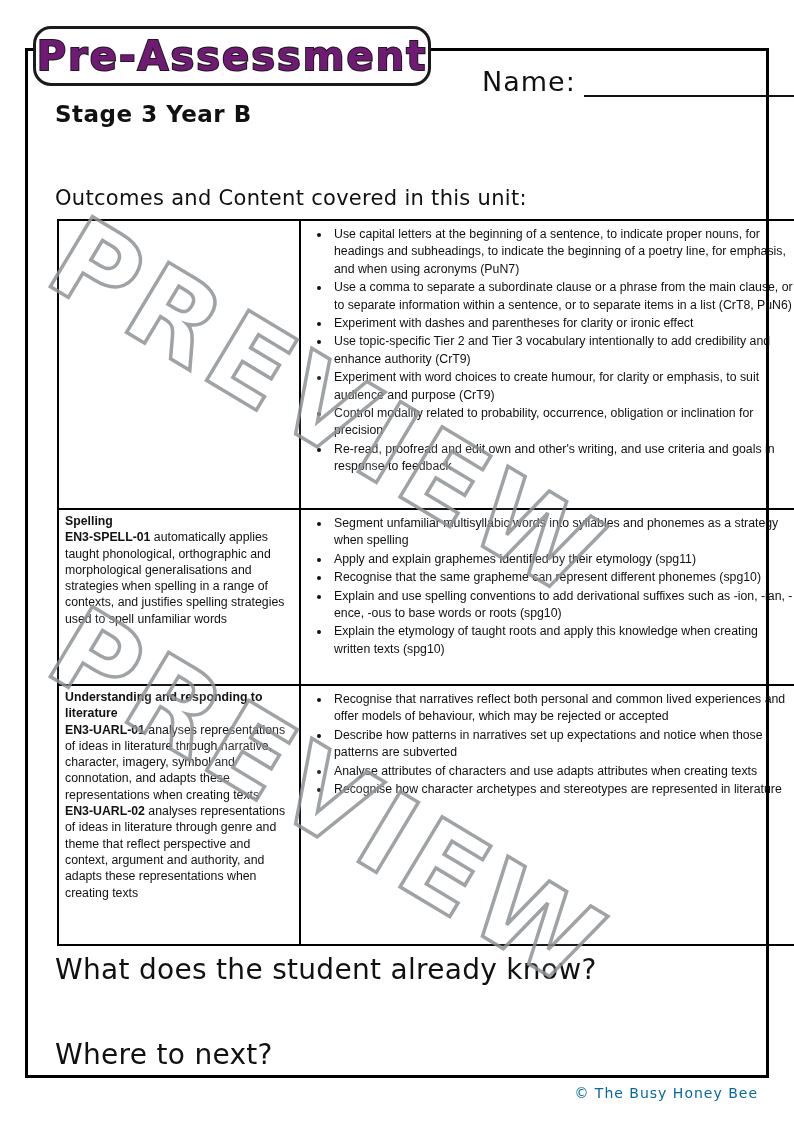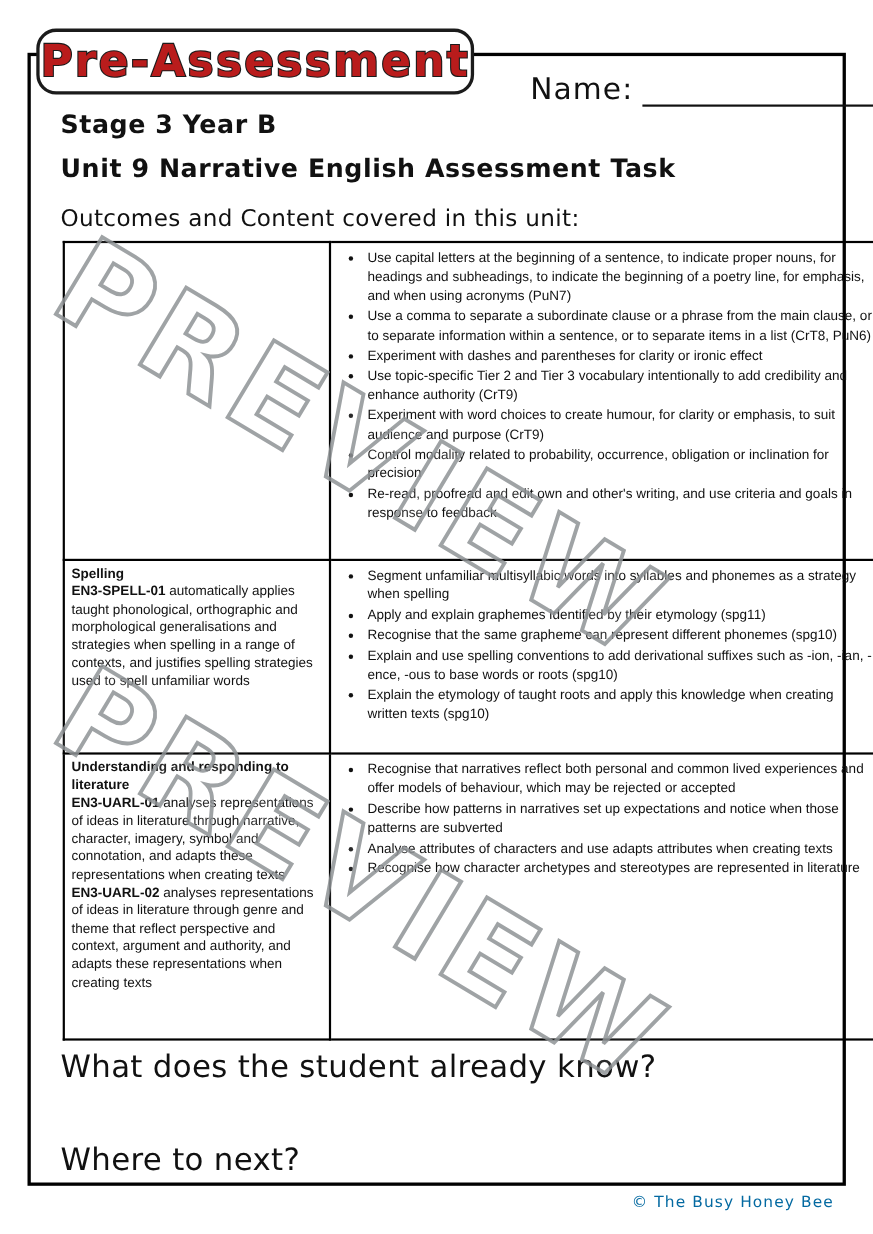--- a/index.html
+++ b/index.html
@@ -5,21 +5,21 @@
   html,body{margin:0;padding:0;background:#ffffff;}
   body{width:794px;height:1122px;font-family:"Liberation Sans",sans-serif;color:#111;}
   .page{position:relative;width:794px;height:1122px;overflow:hidden;background:#fff;}
 
   .frame{position:absolute;left:25px;top:48px;width:744px;height:1030px;border:3px solid #000;box-sizing:border-box;}
 
   .badge{position:absolute;left:33px;top:26px;width:398px;height:60px;background:#fff;
          border:3px solid #1b1b1b;border-radius:18px;z-index:3;
          display:flex;align-items:center;justify-content:center;box-sizing:border-box;}
   .badge-text{font-family:"DejaVu Sans",sans-serif;font-weight:800;font-size:40px;letter-spacing:2px;
-              color:#b91c1c;-webkit-text-stroke:2px #1b1b1b;paint-order:stroke fill;white-space:nowrap;}
+              color:#701a75;-webkit-text-stroke:2px #1b1b1b;paint-order:stroke fill;white-space:nowrap;}
 
   .hand{font-family:"DejaVu Sans",sans-serif;}
 
   .name-row{position:absolute;left:455px;top:66px;z-index:3;display:flex;align-items:flex-end;}
   .name-label{font-size:27px;letter-spacing:1px;margin-left:27px;}
   .name-line{display:inline-block;width:228px;border-bottom:2.5px solid #111;height:24px;margin-left:8px;}
 
   .title{position:absolute;left:55px;font-family:"DejaVu Sans",sans-serif;font-weight:bold;font-size:23px;letter-spacing:0.5px;}
   .title-stage{top:101px;}
   .title-unit{top:141px;}
@@ -61,21 +61,20 @@
   <div class="badge">
     <span class="badge-text">Pre-Assessment</span>
   </div>
 
   <div class="name-row">
     <span class="name-label hand">Name:</span>
     <span class="name-line"></span>
   </div>
 
   <div class="title title-stage">Stage 3 Year B</div>
-  <div class="title title-unit">Unit 9 Narrative English Assessment Task</div>
 
   <div class="outcomes-label hand">Outcomes and Content covered in this unit:</div>
 
   <table class="outcomes">
     <tbody>
       <tr class="row-0">
         <td class="cell-left"></td>
         <td class="cell-right">
             <ul class="bullets">
               <li>Use capital letters at the beginning of a sentence, to indicate proper nouns, for headings and subheadings, to indicate the beginning of a poetry line, for emphasis, and when using acronyms (PuN7)</li>

